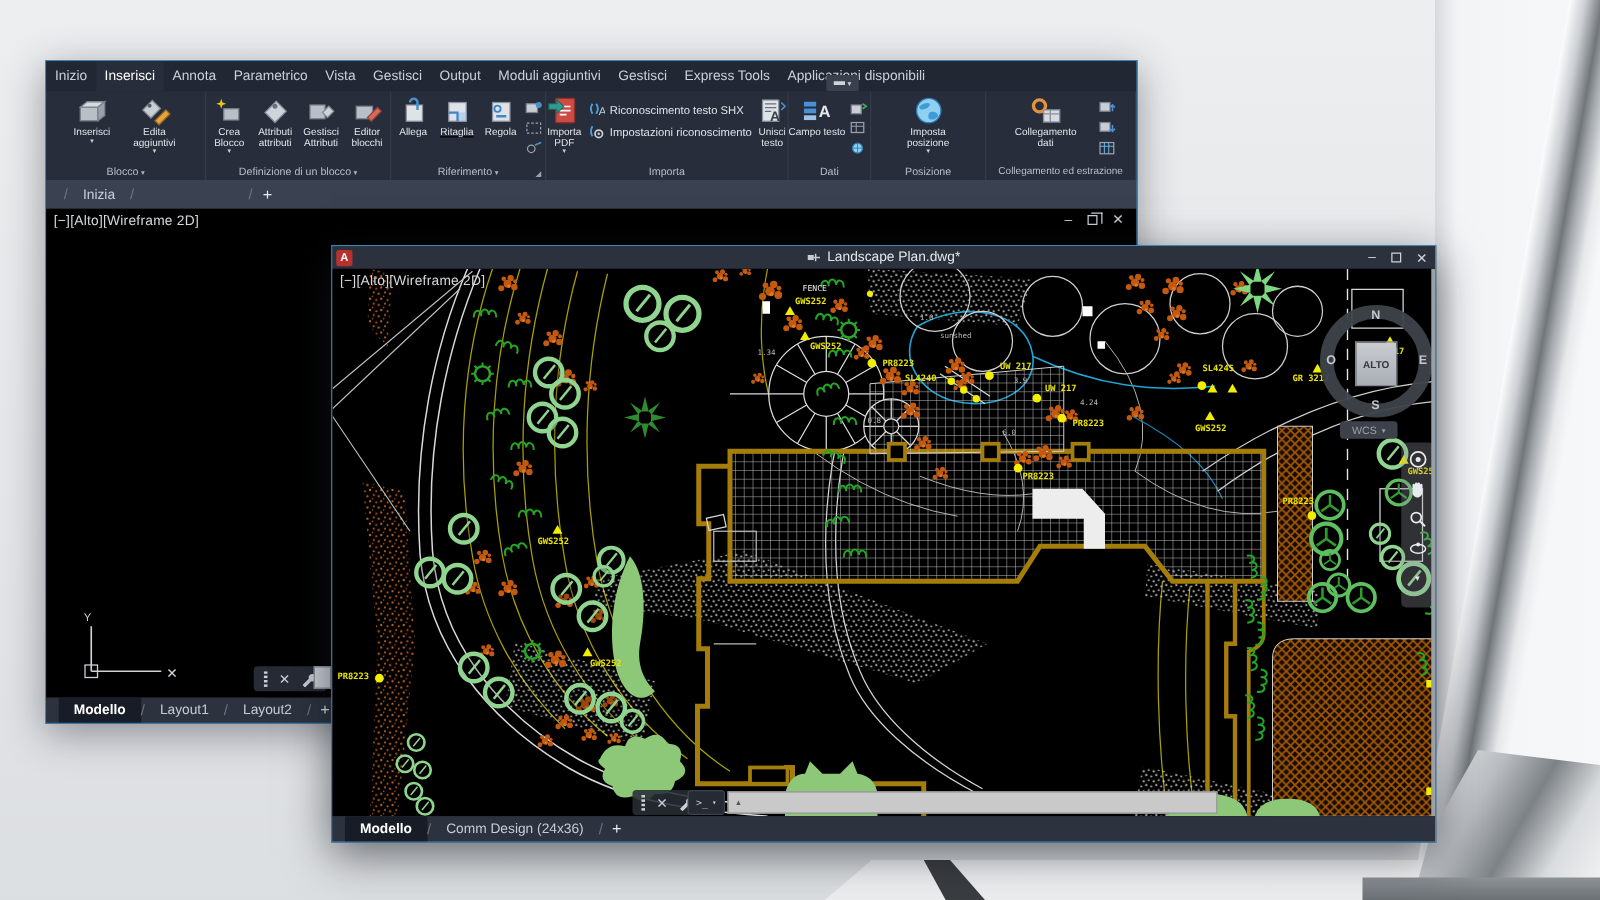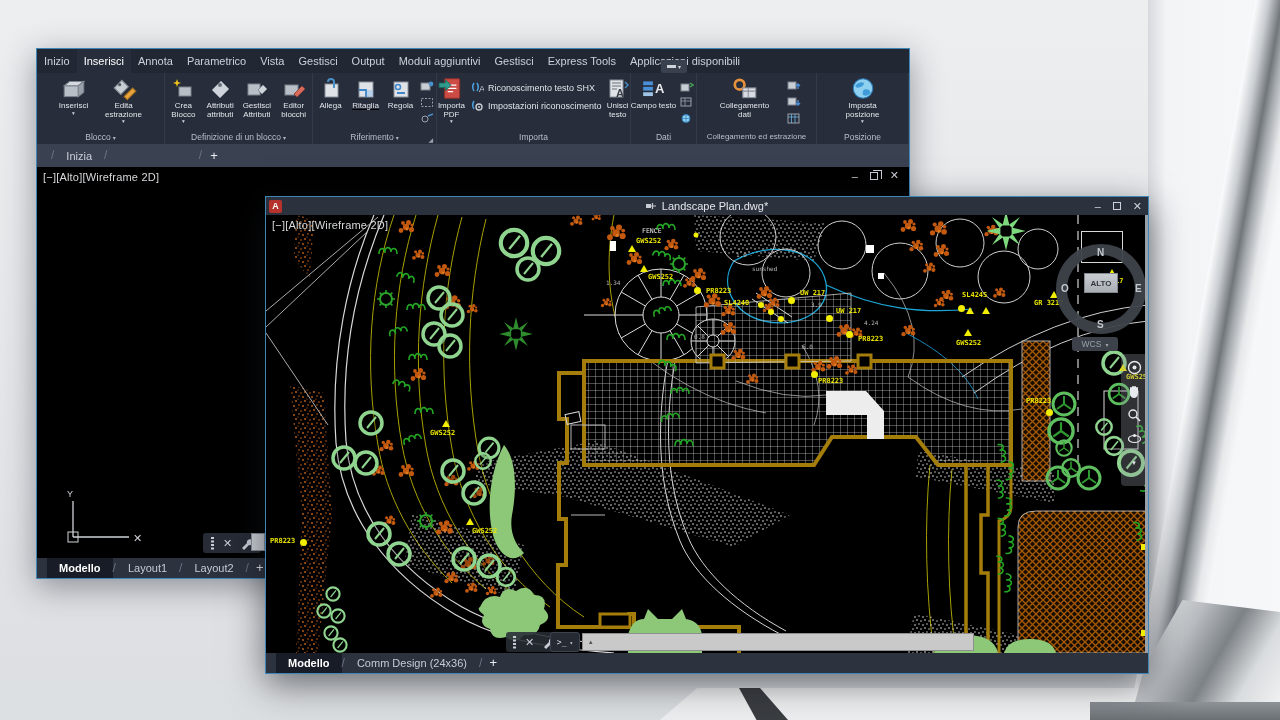--- a/index.html
+++ b/index.html
@@ -81,21 +81,21 @@
     font-size:11px;color:#e4e7eb;pointer-events:none;}
   .fcontrols{position:absolute;right:6px;top:0;height:18px;display:flex;gap:12px;align-items:center;color:#cfd3d9;font-size:11px;}
   .fcanvas{position:absolute;left:0;top:18px;width:882px;height:438px;background:#000;overflow:hidden;}
   .scroll-strip{position:absolute;right:0;top:0;width:3px;height:100%;background:#99a0a8;}
 
   
   .viewcube{position:absolute;left:789px;top:26px;width:92px;height:96px;}
   .vc-square{position:absolute;left:26px;top:-10px;width:42px;height:32px;border:1px solid #d8d8d8;}
   .vc-ring{position:absolute;left:1px;top:3px;width:90px;height:90px;border-radius:50%;border:11px solid rgba(62,66,74,.95);}
   .vc-letter{position:absolute;font-size:10px;font-weight:bold;color:#c3c8cf;}
-  .vc-face{position:absolute;left:29px;top:32px;width:34px;height:20px;background:linear-gradient(180deg,#c9cdd2,#a9aeb5);
+  .vc-face{position:absolute;left:29px;top:32px;width:34px;height:36px;background:linear-gradient(180deg,#c9cdd2,#a9aeb5);
     border:1px solid #83888e;display:flex;align-items:center;justify-content:center;font-size:8px;font-weight:bold;color:#33373d;}
   .wcs-pill{position:absolute;left:806px;top:122px;width:46px;height:14px;background:#3c414a;border-radius:3px;
     display:flex;align-items:center;justify-content:center;gap:4px;font-size:8.5px;color:#9aa1ab;}
   .wcs-pill .caret{font-size:6px;}
 
   
   .navbar{position:absolute;left:855px;top:139px;width:26px;height:132px;background:rgba(145,151,161,.32);
     border-radius:4px;display:flex;flex-direction:column;align-items:center;padding-top:4px;gap:6px;}
   .nav-item{width:18px;height:18px;display:flex;align-items:center;justify-content:center;color:#e7eaee;}
 
@@ -169,21 +169,21 @@
             <span class="dcaret">▾</span>
           </div>
           <div class="rbtn" style="width:52px;">
             <span class="ricon">
               <svg class="ic" width="26" height="24" viewBox="0 0 24 22">
                   <path d="M3 10 L10 3 L16 9 L9 16Z" fill="#c9ced5" stroke="#868c95"></path>
                   <circle cx="8" cy="7" r="1.5" fill="#565c64"></circle>
                   <path d="M12 18 L20 10 L23 13 L15 21Z" fill="#e8a33d" stroke="#9a6a1f"></path>
                 </svg>
               </span>
-            <span class="rlab"><span>Edita</span><br><span>estrazione</span></span>
+            <span class="rlab"><span>Edita</span><br><span>aggiuntivi</span></span>
             <span class="dcaret">▾</span>
           </div>
         </div>
         <div class="rlabel"><span>Blocco</span><span class="caret">▾</span></div>
       </div>
 
       <div class="rgroup" style="width:148px;">
         <div class="rbody" style="gap:0;">
           <div class="rbtn" style="width:37px;">
             <span class="ricon">
@@ -360,20 +360,37 @@
                 <svg width="14" height="11" viewBox="0 0 14 11">
                   <circle cx="6" cy="5.5" r="4" fill="#8fd0f0" stroke="#2e7cb8"></circle>
                   <path d="M2 5.5 h8 M6 1.5 v8" stroke="#2e7cb8" stroke-width=".7" fill="none"></path>
                 </svg>
               </span>
           </div>
         </div>
         <div class="rlabel"><span>Dati</span></div>
       </div>
 
+      <div class="rgroup" style="width:92px;">
+        <div class="rbody">
+          <div class="rbtn" style="width:50px;">
+            <span class="ricon">
+              <svg class="ic" width="26" height="26" viewBox="0 0 24 23">
+                  <circle cx="12" cy="11" r="9" fill="#8fd0f0" stroke="#2e7cb8"></circle>
+                  <path d="M5 8 q4 -4 8 -2 q-1 4 -5 4 q-3 1 -3 -2Z" fill="#3f9ad8"></path>
+                  <path d="M13 12 q5 -1 6 3 q-3 4 -7 2 q-1 -3 1 -5Z" fill="#3f9ad8"></path>
+                </svg>
+              </span>
+            <span class="rlab"><span>Imposta</span><br><span>posizione</span></span>
+            <span class="dcaret">▾</span>
+          </div>
+        </div>
+        <div class="rlabel"><span>Posizione</span></div>
+      </div>
+
       <div class="rgroup" style="width:120px;">
         <div class="rbody" style="gap:6px;">
           <div class="rbtn" style="width:68px;">
             <span class="ricon">
               <svg class="ic" width="28" height="24" viewBox="0 0 26 22">
                   <circle cx="8" cy="7" r="4.5" fill="none" stroke="#e8913d" stroke-width="2.5"></circle>
                   <rect x="11" y="10" width="12" height="9" fill="#d8dce2" stroke="#8a9099"></rect>
                   <path d="M11 13 h12 M16 10 v9" stroke="#8a9099" stroke-width="1"></path>
                 </svg>
               </span>
@@ -394,37 +411,20 @@
               </span>
             <span class="mini">
                 <svg width="14" height="11" viewBox="0 0 14 11">
                   <rect x="1" y="1" width="11" height="9" fill="none" stroke="#9aa1ab"></rect>
                   <path d="M1 4 h11 M4.5 1 v9 M8 1 v9" stroke="#6fb3e0" stroke-width=".8"></path>
                 </svg>
               </span>
           </div>
         </div>
         <div class="rlabel" style="font-size:8px;"><span>Collegamento ed estrazione</span></div>
-      </div>
-
-      <div class="rgroup" style="width:92px;">
-        <div class="rbody">
-          <div class="rbtn" style="width:50px;">
-            <span class="ricon">
-              <svg class="ic" width="26" height="26" viewBox="0 0 24 23">
-                  <circle cx="12" cy="11" r="9" fill="#8fd0f0" stroke="#2e7cb8"></circle>
-                  <path d="M5 8 q4 -4 8 -2 q-1 4 -5 4 q-3 1 -3 -2Z" fill="#3f9ad8"></path>
-                  <path d="M13 12 q5 -1 6 3 q-3 4 -7 2 q-1 -3 1 -5Z" fill="#3f9ad8"></path>
-                </svg>
-              </span>
-            <span class="rlab"><span>Imposta</span><br><span>posizione</span></span>
-            <span class="dcaret">▾</span>
-          </div>
-        </div>
-        <div class="rlabel"><span>Posizione</span></div>
       </div>
 
       <div style="flex:1;"></div>
     </div>
 
     <div class="ftab-row" id="file-tabs">
         <span class="tabsep">/</span>
         <div class="ftab">
           <span>Inizia</span>
         </div>

